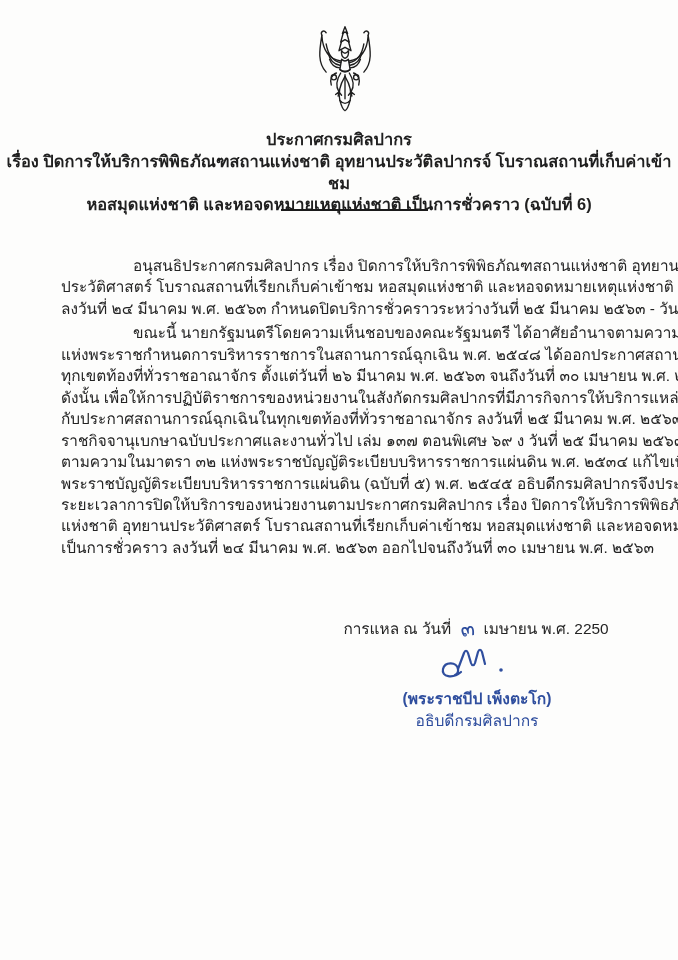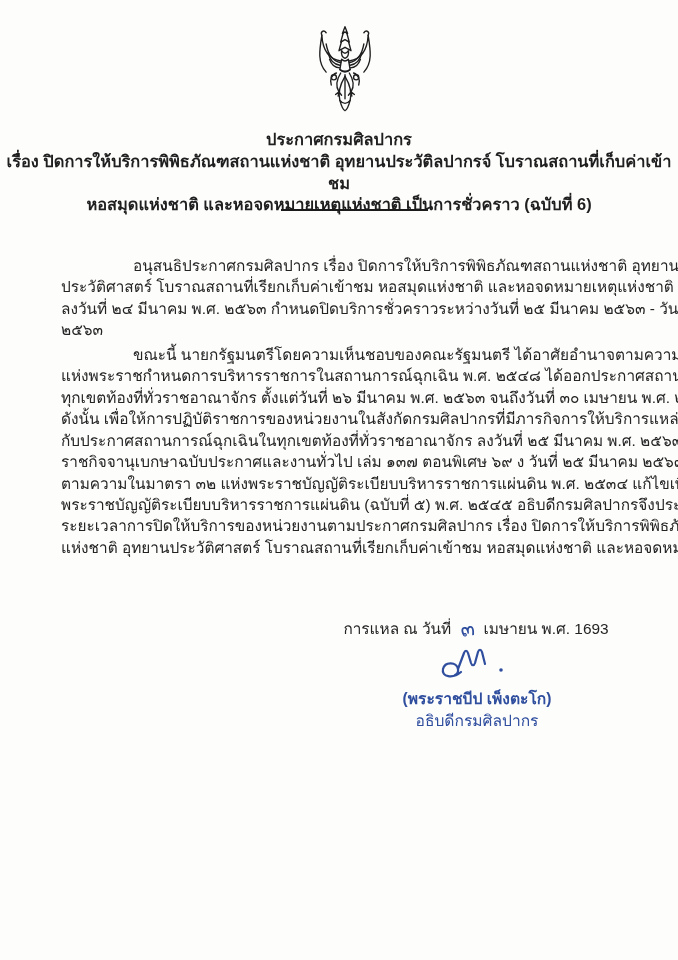--- a/index.html
+++ b/index.html
@@ -131,38 +131,38 @@
     <div>หอสมุดแห่งชาติ และหอจดหมายเหตุแห่งชาติ เป็นการชั่วคราว (ฉบับที่ 6)</div>
   </div>
 
   <div class="divider"></div>
 
   <div class="body-text">
     <div class="para">
       <div class="line indent">อนุสนธิประกาศกรมศิลปากร เรื่อง ปิดการให้บริการพิพิธภัณฑสถานแห่งชาติ อุทยาน</div>
       <div class="line">ประวัติศาสตร์ โบราณสถานที่เรียกเก็บค่าเข้าชม หอสมุดแห่งชาติ และหอจดหมายเหตุแห่งชาติ เป็นการชั่วคราว</div>
       <div class="line">ลงวันที่ ๒๔ มีนาคม พ.ศ. ๒๕๖๓ กำหนดปิดบริการชั่วคราวระหว่างวันที่ ๒๕ มีนาคม ๒๕๖๓ - วันที่ ๒๕ เมษายน</div>
-      <div class="line">๒๕๖๓</div>
     </div>
     <div class="para">
       <div class="line indent">ขณะนี้ นายกรัฐมนตรีโดยความเห็นชอบของคณะรัฐมนตรี ได้อาศัยอำนาจตามความในมาตรา ๕</div>
       <div class="line">แห่งพระราชกำหนดการบริหารราชการในสถานการณ์ฉุกเฉิน พ.ศ. ๒๕๔๘ ได้ออกประกาศสถานการณ์ฉุกเฉินใน</div>
       <div class="line">ทุกเขตท้องที่ทั่วราชอาณาจักร ตั้งแต่วันที่ ๒๖ มีนาคม พ.ศ. ๒๕๖๓ จนถึงวันที่ ๓๐ เมษายน พ.ศ. ๒๕๖๓</div>
       <div class="line">ดังนั้น เพื่อให้การปฏิบัติราชการของหน่วยงานในสังกัดกรมศิลปากรที่มีภารกิจการให้บริการแหล่งเรียนรู้สอดคล้อง</div>
       <div class="line">กับประกาศสถานการณ์ฉุกเฉินในทุกเขตท้องที่ทั่วราชอาณาจักร ลงวันที่ ๒๕ มีนาคม พ.ศ. ๒๕๖๓ (ประกาศใน</div>
       <div class="line">ราชกิจจานุเบกษาฉบับประกาศและงานทั่วไป เล่ม ๑๓๗ ตอนพิเศษ ๖๙ ง วันที่ ๒๕ มีนาคม ๒๕๖๓) อาศัยอำนาจ</div>
       <div class="line">ตามความในมาตรา ๓๒ แห่งพระราชบัญญัติระเบียบบริหารราชการแผ่นดิน พ.ศ. ๒๕๓๔ แก้ไขเพิ่มเติมโดย</div>
       <div class="line">พระราชบัญญัติระเบียบบริหารราชการแผ่นดิน (ฉบับที่ ๕) พ.ศ. ๒๕๔๕ อธิบดีกรมศิลปากรจึงประกาศขยาย</div>
       <div class="line">ระยะเวลาการปิดให้บริการของหน่วยงานตามประกาศกรมศิลปากร เรื่อง ปิดการให้บริการพิพิธภัณฑสถาน</div>
       <div class="line">แห่งชาติ อุทยานประวัติศาสตร์ โบราณสถานที่เรียกเก็บค่าเข้าชม หอสมุดแห่งชาติ และหอจดหมายเหตุแห่งชาติ</div>
+      <div class="line">เป็นการชั่วคราว ลงวันที่ ๒๔ มีนาคม พ.ศ. ๒๕๖๓ ออกไปจนถึงวันที่ ๓๐ เมษายน พ.ศ. ๒๕๖๓</div>
     </div>
   </div>
 
   <div class="dateline">
-    <span>การแหล ณ วันที่</span><span class="hand-day">๓</span><span>เมษายน พ.ศ. 1693</span>
+    <span>การแหล ณ วันที่</span><span class="hand-day">๓</span><span>เมษายน พ.ศ. 2250</span>
   </div>
 
   <div class="sig-block">
     <svg width="92" height="40" viewBox="0 0 92 40">
       <g fill="none" stroke="#2f4e9e" stroke-width="2.2" stroke-linecap="round" stroke-linejoin="round">
         <path d="M30 28 C22 35 10 33 12 25 C14 17 26 18 27 25 C27.5 28 26 30 24 31"></path>
         <path d="M27 25 L33 9 C34 6 36 6 37 9 L40 19 C41 22 43 22 44 19 L47 8 C48 5 50 5 51 8 L54 20"></path>
       </g>
       <circle cx="70" cy="26" r="1.8" fill="#2f4e9e"></circle>
     </svg>

